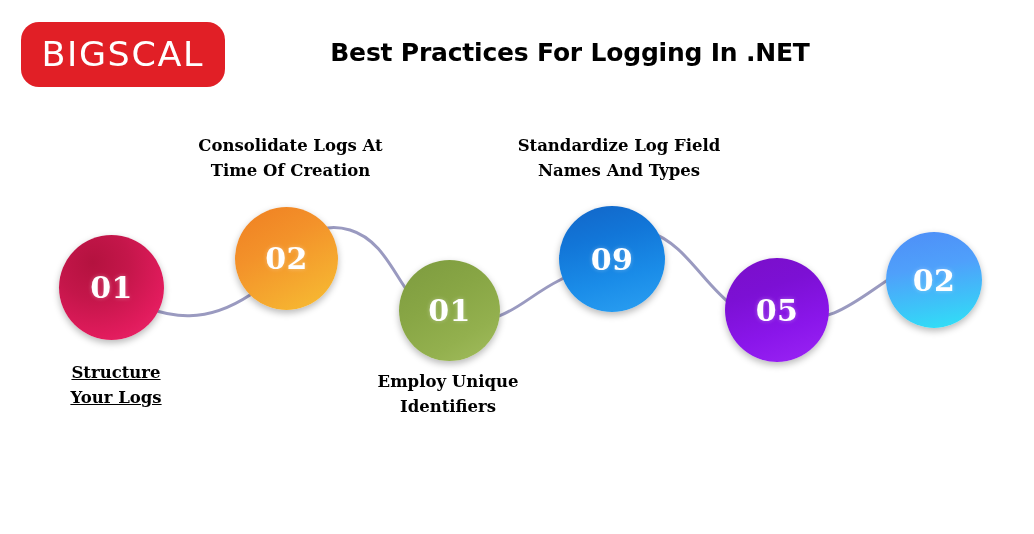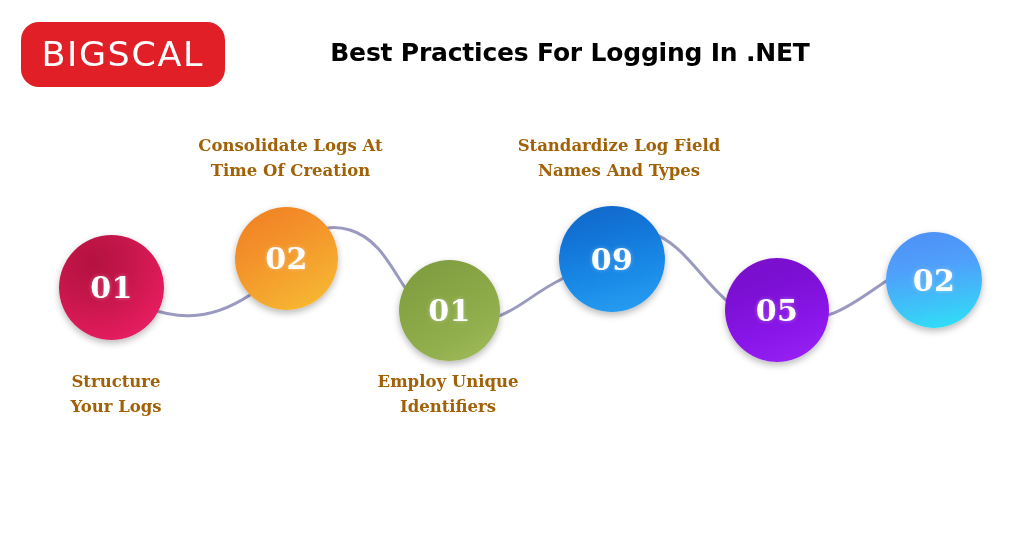--- a/index.html
+++ b/index.html
@@ -93,28 +93,28 @@
         background: linear-gradient(165deg, #1266c8 0%, #1276d8 32%, #1a8ce8 66%, #2ba0f2 100%); }
   .s5 { left: 725px; top: 258px; width: 104px; height: 104px;
         background: linear-gradient(160deg, #7a0fc9 0%, #7c10d4 32%, #8a16ea 66%, #9b24f5 100%); }
   .s6 { left: 886px; top: 232px; width: 96px; height: 96px;
         background: linear-gradient(170deg, #4e8ef7 0%, #4fa0fb 38%, #3dc4f8 72%, #2ee4f6 100%); }
 
   
   .caption {
     position: absolute;
     text-align: center;
-    color: #a16207;
+    color: #000000;
     font-family: "DejaVu Serif", serif;
     font-weight: bold;
     font-size: 16.5px;
     line-height: 1.52;
     white-space: pre-line;
   }
-  .c1 { left: 16px;  top: 369px; width: 200px; }
+  .c1 { left: 16px;  top: 360px; width: 200px; text-decoration: underline; }
   .c2 { left: 178px; top: 133px; width: 225px; }
   .c3 { left: 348px; top: 369px; width: 200px; }
   .c4 { left: 503px; top: 133px; width: 232px; }
   .c5 { left: 677px; top: 369px; width: 200px; }
   .c6 { left: 841px; top: 133px; width: 168px; }
 </style>
 </head>
 <body>
 
 <div id="canvas">

